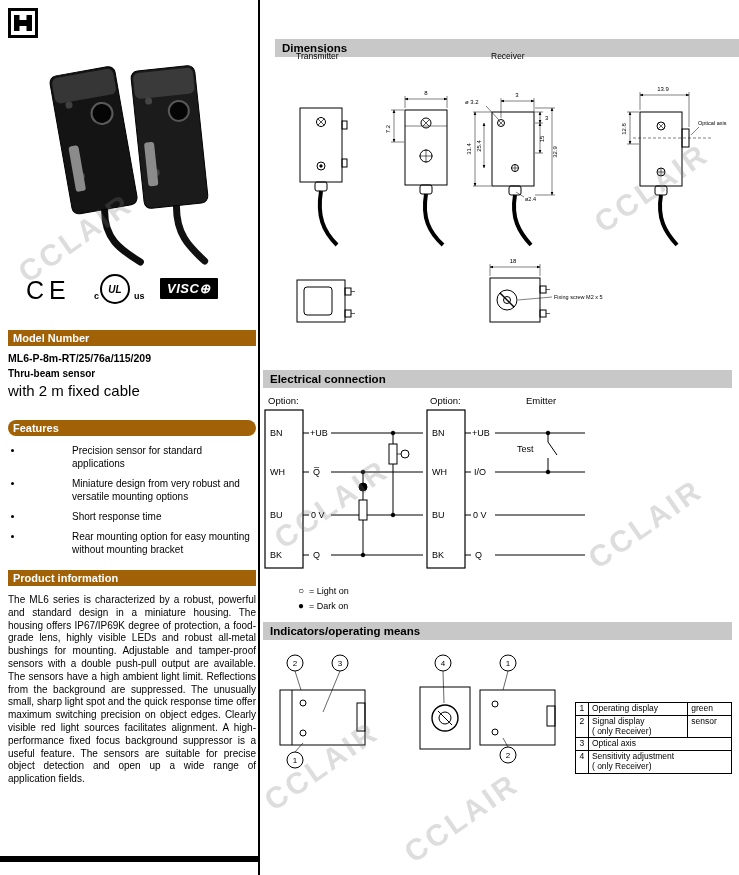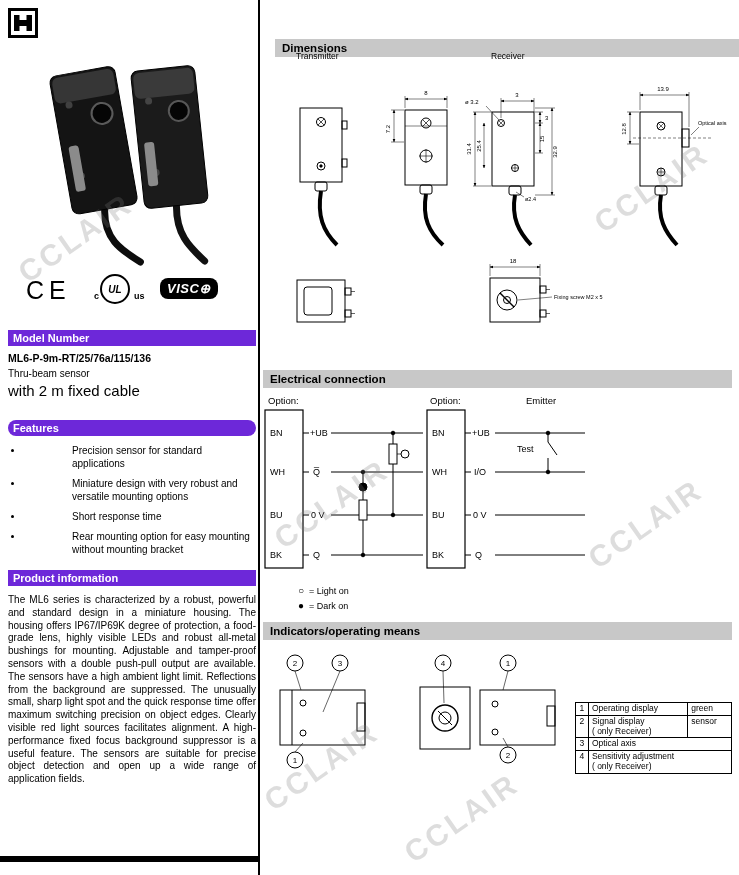--- a/index.html
+++ b/index.html
@@ -9,21 +9,21 @@
   .wm { position:absolute; font-size:30px; font-weight:bold; letter-spacing:3px;
         color:rgba(125,125,125,0.26); transform:rotate(-35deg); transform-origin:left top;
         z-index:40; pointer-events:none; white-space:nowrap; }
   .divider { position:absolute; left:258px; top:0; width:2px; height:875px; background:#000; }
   .bottom-bar { position:absolute; left:0; top:856px; width:260px; height:6px; background:#000; }
 
   .left-col  { position:absolute; left:8px;  top:8px; width:248px; height:860px; }
   .right-col { position:absolute; left:263px; top:8px; width:469px; height:860px; }
   .abs { position:absolute; }
 
-  .black-bar { background:#6d28d9; color:#fff; font-weight:bold; font-size:11px;
+  .black-bar { background:#a16207; color:#fff; font-weight:bold; font-size:11px;
                padding:2px 5px; width:248px; }
   .gray-bar  { background:#c8c8c8; color:#000; font-weight:bold; font-size:11.5px;
                padding:3px 7px; width:469px; }
 
   
   .model-number { font-weight:bold; font-size:10.5px; }
   .model-type   { font-size:10px; }
   .model-cable  { font-size:15px; }
   .features-list { list-style:disc; padding-left:16px; font-size:10px; line-height:1.3; width:248px; }
   .features-list li { margin-bottom:7px;padding-left:48px; }
@@ -32,21 +32,21 @@
   
   .certs { display:flex; align-items:center; }
   .cert-ce { font-size:25px; font-weight:normal; letter-spacing:5px; }
   .ul-wrap { display:flex; align-items:flex-end; }
   .ul-c  { font-size:9px; font-weight:bold; margin-right:1px; margin-bottom:3px; }
   .ul-us { font-size:9px; font-weight:bold; margin-left:4px; margin-bottom:3px; }
   .ul-circle { width:30px; height:30px; border:2.5px solid #000; border-radius:50%;
                display:flex; align-items:center; justify-content:center;
                font-weight:bold; font-style:italic; font-size:10px; }
   .visco { background:#000; color:#fff; font-weight:bold; font-style:italic;
-           font-size:13px; padding:3px 7px; border-radius:8px; letter-spacing:0.5px; }
+           font-size:13px; padding:3px 7px; border-radius:1px; letter-spacing:0.5px; }
 
   
   .legend-line { display:flex; align-items:center; font-size:9px; gap:5px; }
   .legend-sym { font-size:10px; line-height:1; }
 
   
   .ind-table { border-collapse:collapse; font-size:8.5px; line-height:1.15; }
   .ind-table td { border:1px solid #000; padding:1px 3px; vertical-align:top; }
   .ind-table .num { width:13px; text-align:center; }
   .ind-table .lbl { width:101px; }
@@ -103,28 +103,28 @@
       <div class="cert-ce abs" style="left:18px; top:4px;">CE</div>
       <div class="ul-wrap abs" style="left:86px; top:2px;">
         <span class="ul-c">c</span>
         <span class="ul-circle">UL</span>
         <span class="ul-us">us</span>
       </div>
       <div class="visco abs" style="left:152px; top:6px;">VISC⊕</div>
     </div>
 
     <div class="abs black-bar" style="left:0; top:322px;">Model Number</div>
-    <div class="abs model-number" style="left:0; top:344px;">ML6-P-9m-RT/25/76a/115/136</div>
-    <div class="abs model-type" style="left:0; top:360px;">Thru-beam sensor</div>
+    <div class="abs model-number" style="left:0; top:344px;">ML6-P-8m-RT/25/76a/115/209</div>
+    <div class="abs model-type" style="left:0; top:360px;font-weight:bold;">Thru-beam sensor</div>
     <div class="abs model-cable" style="left:0; top:374px;">with 2 m fixed cable</div>
 
     <div class="abs black-bar" style="left:0; top:412px;border-radius:8px;">Features</div>
     <ul class="abs features-list" style="left:0; top:436px;">
       <li>Precision sensor for standard applications</li>
-      <li>Miniature design with very robust and versatile mounting options</li>
+      <li>Miniature design from very robust and versatile mounting options</li>
       <li>Short response time</li>
       <li>Rear mounting option for easy mounting without mounting bracket</li>
     </ul>
 
     <div class="abs black-bar" style="left:0; top:562px;">Product information</div>
     <div class="abs product-text" style="left:0; top:586px;">The ML6 series is characterized by a robust, powerful and standard design in a miniature housing. The housing offers IP67/IP69K degree of protection, a food-grade lens, highly visible LEDs and robust all-metal bushings for mounting. Adjustable and tamper-proof sensors with a double push-pull output are available. The sensors have a high ambient light limit. Reflections from the background are suppressed. The unusually small, sharp light spot and the quick response time offer maximum switching precision on object edges. Clearly visible red light sources facilitates alignment. A high-performance fixed focus background suppressor is a useful feature. The sensors are suitable for precise object detection and open up a wide range of application fields.</div>
   </div>
 
   <div class="right-col">
 

